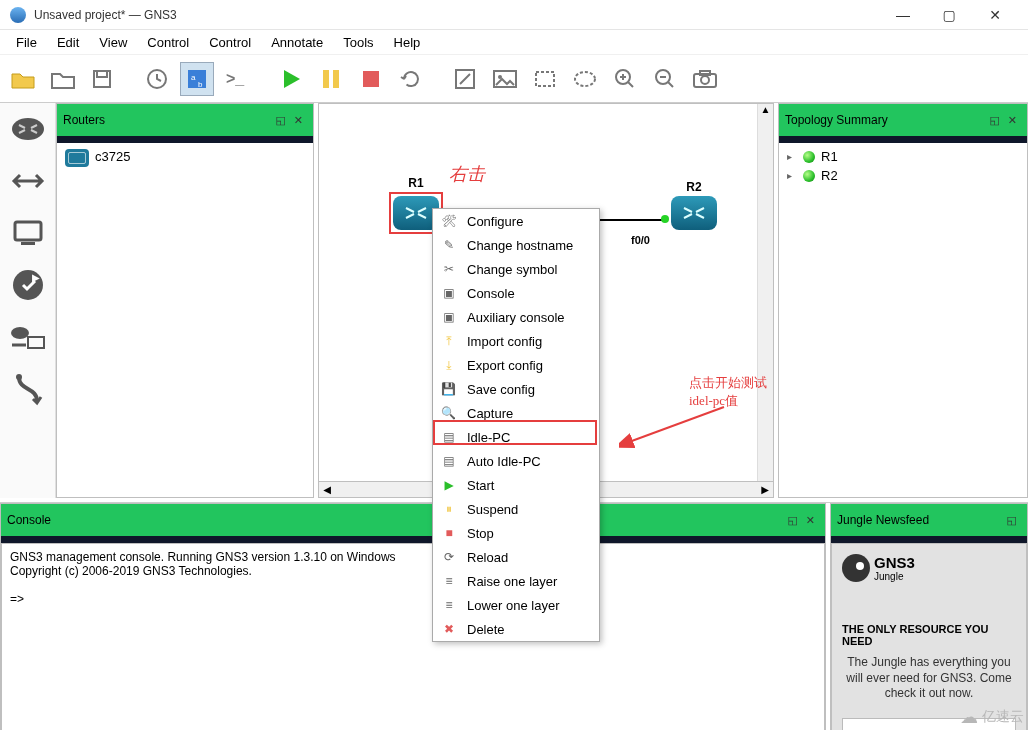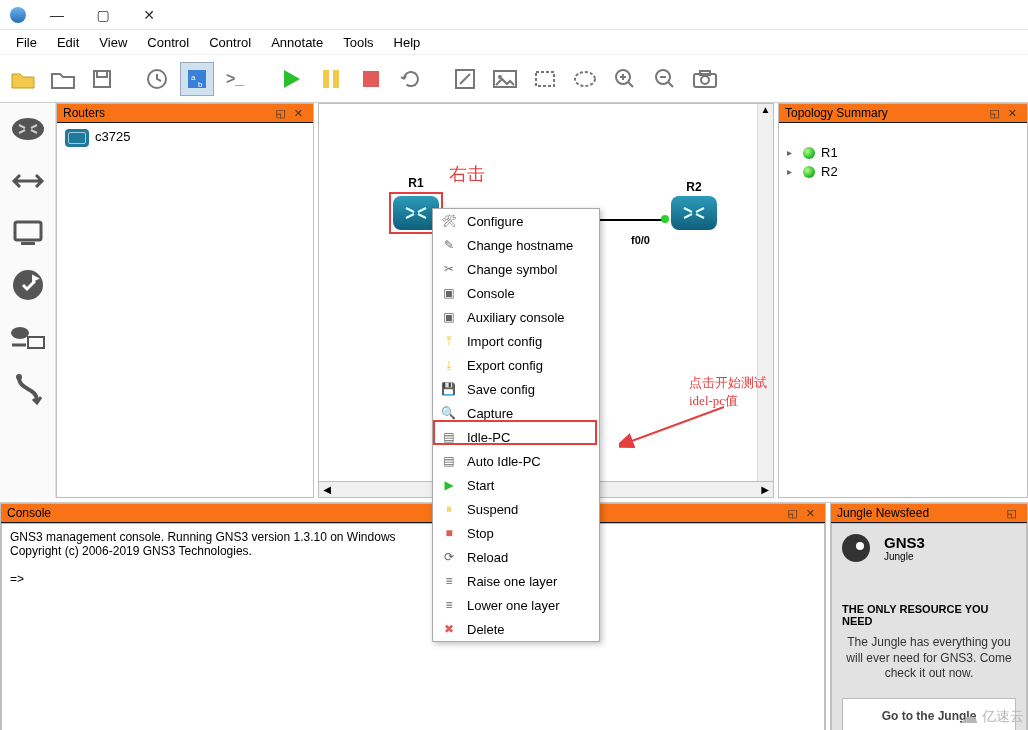--- a/index.html
+++ b/index.html
@@ -17,49 +17,49 @@
   .tbtn { width:34px; height:34px; display:flex; align-items:center; justify-content:center; border:1px solid transparent; }
   .tbtn.selected { border:1px solid #9ab; background:#d0e2f0; }
   .tsep { width:8px; }
   .tbtn svg, .sbtn svg { display:block; }
 
   .workarea { display:flex; height:396px; border-top:1px solid #ccc; }
   .sidebar { width:56px; background:#fafafa; border-right:1px solid #e0e0e0; display:flex; flex-direction:column; align-items:center; padding-top:4px; gap:8px; }
   .sbtn { width:44px; height:44px; display:flex; align-items:center; justify-content:center; }
 
   .panel { border:1px solid #bfbfbf; background:#fff; position:relative; }
-  .panel-title { background:#f97316; border-bottom:1px solid #0f172a; font-family:"SimSun",monospace; font-size:12px; padding:2px 6px; display:flex; align-items:center; }
+  .panel-title { background:#22c55e; border-bottom:7px solid #0f172a; font-family:"SimSun",monospace; font-size:12px; padding:9px 6px; display:flex; align-items:center; }
   .panel-title .spacer { flex:1; }
   .panel-dock { font-size:11px; color:#333; padding:0 4px; cursor:pointer; }
 
   .routers-panel { width:258px; height:100%; display:flex; flex-direction:column; margin-right:4px; }
   .routers-body { flex:1; padding:4px; }
   .router-item { display:flex; align-items:flex-start; gap:6px; font-size:13px; padding:2px 4px; }
   .router-icon { width:24px; height:18px; background:#1f7a9c; border-radius:4px; position:relative; }
   .router-icon::after { content:""; position:absolute; inset:3px; border:1px solid rgba(255,255,255,.6); border-radius:2px; }
 
   .canvas-wrap { flex:1; display:flex; flex-direction:column; }
   .canvas { flex:1; position:relative; background:#fff; border:1px solid #bfbfbf; overflow:hidden; }
   .hscroll { height:16px; background:#f0f0f0; border:1px solid #bfbfbf; border-top:none; display:flex; align-items:center; }
   .hscroll .arrow { width:16px; text-align:center; font-size:10px; }
   .vscroll { position:absolute; right:0; top:0; bottom:0; width:16px; background:#f0f0f0; border-left:1px solid #ddd; }
   .vscroll .arrow { height:16px; text-align:center; font-size:10px; }
 
-  .topo-panel { width:250px; height:100%; display:flex; flex-direction:column; margin-left:4px;gap:16px; }
+  .topo-panel { width:250px; height:100%; display:flex; flex-direction:column; margin-left:4px; }
   .topo-body { flex:1; padding:4px 8px; font-size:13px; }
   .topo-item { display:flex; align-items:center; gap:6px; padding:2px 0; }
   .chev { width:10px; color:#666; font-size:10px; }
   .dot { width:12px; height:12px; border-radius:50%; background:radial-gradient(circle at 35% 35%, #b6ff8a, #2bbf2b 60%, #0a7a0a); }
 
   .lower { display:flex; height:232px; border-top:1px solid #ccc; margin-top:4px; }
   .console-panel { flex:1; display:flex; flex-direction:column; margin-right:4px; }
   .console-body { flex:1; background:#fff; font-family:"SimSun",monospace; font-size:12px; padding:6px 8px; border:1px solid #bfbfbf; white-space:pre-wrap; color:#000; }
   .newsfeed { width:198px; display:flex; flex-direction:column; }
   .news-body { flex:1; background:#e2e2e2; padding:10px; display:flex; flex-direction:column; gap:8px; border:1px solid #bfbfbf; }
-  .gns3-logo { display:flex; align-items:center; gap:14px; }
+  .gns3-logo { display:flex; align-items:center; gap:4px; }
   .chameleon { width:28px; height:28px; border-radius:50%; background:#333; position:relative; }
   .chameleon::after{ content:""; position:absolute; width:8px; height:8px; background:#fff; border-radius:50%; top:8px; left:14px; }
   .news-heading { font-size:11px; font-weight:bold;margin-top:33px; }
   .news-text { font-size:12px; color:#333; line-height:1.3;text-align:center; }
   .news-btn { background:#fff; border:1px solid #bbb; padding:10px 6px; text-align:center; font-size:12px; font-weight:bold; color:#444; }
 
   
   .node { position:absolute; }
   .node .ricon { width:46px; height:34px; background:linear-gradient(#2d9ab9,#0f5f7c); border-radius:8px; display:flex; align-items:center; justify-content:center; }
   .node .ricon svg { stroke:#dff; }
@@ -81,20 +81,21 @@
 
   
   .watermark { position:absolute; right:4px; bottom:2px; font-size:14px; color:#b7b7b7; display:flex; align-items:center; gap:4px; font-family:"Microsoft YaHei"; }
   .watermark .cloud { font-size:18px; }
 </style>
 </head>
 <body>
 
 <div class="titlebar">
   <div class="app-icon"></div>
+  <div class="title">Unsaved project* — GNS3</div>
   <div class="winbtns">
     <div class="winbtn">—</div>
     <div class="winbtn">▢</div>
     <div class="winbtn close">✕</div>
   </div>
 </div>
 
 <div class="menubar">
   <span>File</span>
   <span>Edit</span>
@@ -280,21 +281,21 @@
       <div class="node" style="left:70px; top:88px;">
         <div class="node-label">R1</div>
         <div class="redbox" style="padding:2px;">
           <div class="ricon">
               <svg width="30" height="20">
                 <path d="M5 5l8 4M25 15l-8-4M5 15l8-4M25 5l-8 4" stroke-width="2" fill="none"></path>
               </svg>
             </div>
         </div>
       </div>
-      <div class="redtext" style="left:130px; top:58px;">右击</div>
+      <div class="redtext" style="left:130px; top:58px;font-style:italic;">右击</div>
 
       <div class="node" style="left:352px; top:92px;">
         <div class="node-label">R2</div>
         <div class="ricon">
             <svg width="30" height="20">
               <path d="M5 5l8 4M25 15l-8-4M5 15l8-4M25 5l-8 4" stroke-width="2" fill="none"></path>
             </svg>
           </div>
       </div>
 

